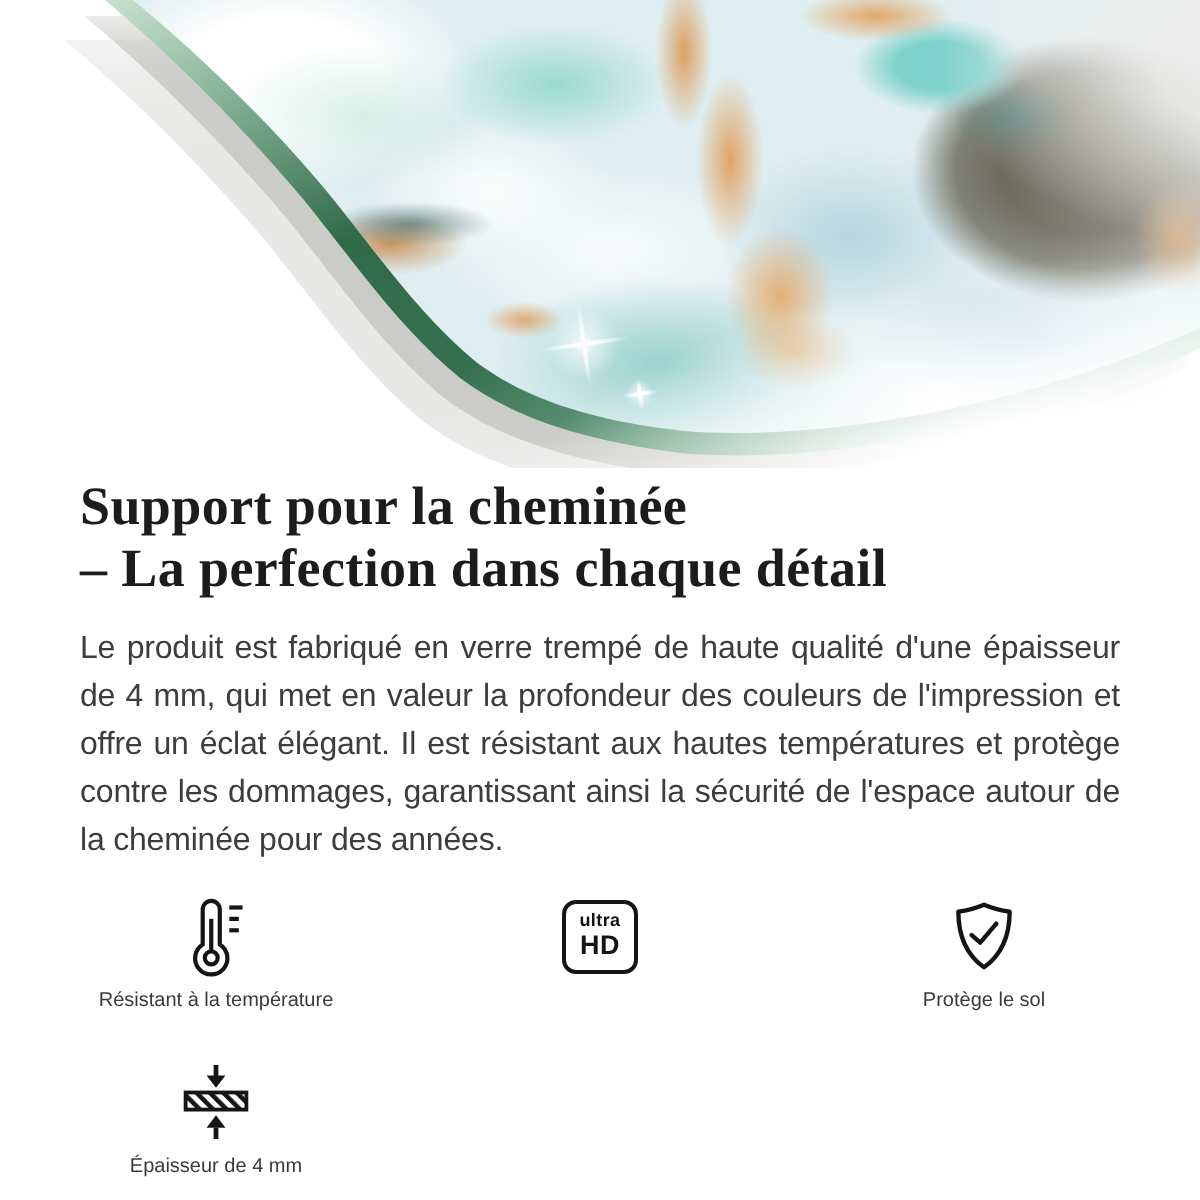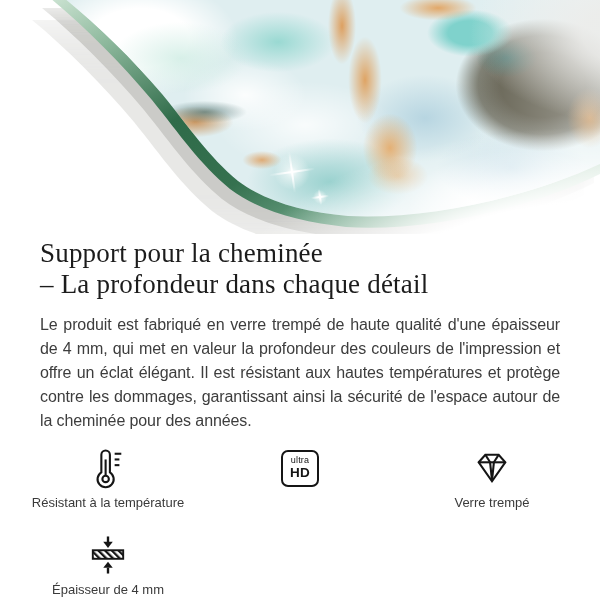--- a/index.html
+++ b/index.html
@@ -69,60 +69,60 @@
   .sparkle::before, .sparkle::after { content:""; position:absolute; background:linear-gradient(to right, transparent, #fff 42%, #fff 58%, transparent); }
   .sparkle::before { left:0; right:0; top:50%; height:2px; margin-top:-1px; }
   .sparkle::after  { top:4%; bottom:4%; left:50%; width:2px; margin-left:-1px;
                      background:linear-gradient(to bottom, transparent, #fff 42%, #fff 58%, transparent); }
   .sparkle-main  { left:292px; top:172px; }
   .sparkle-small { left:320px; top:197px; width:18px; height:18px; }
 
   
   .content { padding:0 40px; }
   h1.title {
-    margin:4px 0 0; font-family:"Liberation Serif", serif; font-weight:400;
+    margin:4px 0 0; font-family:"Liberation Serif", serif; font-weight:700;
     font-size:27px; line-height:1.13; color:var(--text_heading,#1c1c1c); letter-spacing:.2px;
   }
   p.desc {
     margin:14px 0 0; font-size:16px; line-height:24px; letter-spacing:-.1px;
     color:var(--text_body,#3d3d3d); text-align:justify;
   }
 
   
   .features { margin:14px -28px 0; display:grid; grid-template-columns:repeat(3,1fr); row-gap:24px; }
   .feature  { display:flex; flex-direction:column; align-items:center; }
   .icon-box { height:42px; display:flex; align-items:center; justify-content:center; color:var(--icon,#151515); }
   .icon-box svg { display:block; }
-  .feature-label { margin-top:6px; font-size:13px; color:var(--text_label,#3a3a3a); text-align:right; }
+  .feature-label { margin-top:6px; font-size:10px; color:var(--text_label,#3a3a3a); text-align:right; }
 
   .uhd-box {
     width:34px; height:33px; border:2.5px solid var(--icon,#151515); border-radius:7px;
     display:flex; flex-direction:column; align-items:center; justify-content:center; line-height:1;
     color:var(--icon,#151515);
   }
-  .uhd-top { font-size:9px; font-weight:400; letter-spacing:.2px; }
+  .uhd-top { font-size:9px; font-weight:700; letter-spacing:.2px; }
   .uhd-bottom { font-size:13.5px; font-weight:800; margin-top:1px; letter-spacing:.2px;text-align:center; }
 </style>
 </head>
 <body>
 
 <div class="page">
 
   <div class="hero">
     <div class="disc-shadow-outer"></div>
     <div class="disc-shadow"></div>
     <div class="glass-edge"></div>
     <div class="marble"></div>
     <div class="hero-fade"></div>
     <div class="sparkle sparkle-main"></div>
     <div class="sparkle sparkle-small"></div>
   </div>
 
   <div class="content">
-    <h1 class="title"><span>Support pour la cheminée</span><br><span>– La profondeur dans chaque détail</span></h1>
+    <h1 class="title"><span>Support pour la cheminée</span><br><span>– La perfection dans chaque détail</span></h1>
 
     <p class="desc">Le produit est fabriqué en verre trempé de haute qualité d'une épaisseur de 4 mm, qui met en valeur la profondeur des couleurs de l'impression et offre un éclat élégant. Il est résistant aux hautes températures et protège contre les dommages, garantissant ainsi la sécurité de l'espace autour de la cheminée pour des années.</p>
 
     <div class="features">
 
       <div class="feature">
         <div class="icon-box">
           <svg width="38" height="42" viewBox="0 0 40 44" fill="none" stroke="currentColor" stroke-width="2.2">
             <path d="M13,8 a4.5,4.5 0 0 1 9,0 V26.5 a8.5,8.5 0 1 1 -9,0 Z"></path>
             <line x1="17.5" y1="13" x2="17.5" y2="29.5"></line>
@@ -137,34 +137,30 @@
 
       <div class="feature">
         <div class="icon-box">
           <div class="uhd-box">
             <span class="uhd-top">ultra</span>
             <span class="uhd-bottom">HD</span>
           </div>
         </div>
       </div>
 
-
       <div class="feature">
         <div class="icon-box">
-          <svg width="38" height="38" viewBox="0 0 40 40" fill="none" stroke="currentColor" stroke-width="2.2" stroke-linejoin="miter">
-            <path d="M6,14 L13,6 L27,6 L34,14 L20,34 Z"></path>
-            <line x1="6" y1="14" x2="34" y2="14"></line>
-            <line x1="13" y1="6" x2="18" y2="14"></line>
-            <line x1="27" y1="6" x2="22" y2="14"></line>
-            <line x1="18" y1="14" x2="20" y2="33"></line>
-            <line x1="22" y1="14" x2="20" y2="33"></line>
+          <svg width="38" height="40" viewBox="0 0 40 40" fill="none" stroke="currentColor" stroke-width="2.3" stroke-linejoin="round" stroke-linecap="round">
+            <path d="M20,3.5 C24,5.2 29,6.6 33.5,7.2 C33.5,20 29,30 20,36.5 C11,30 6.5,20 6.5,7.2 C11,6.6 16,5.2 20,3.5 Z"></path>
+            <polyline points="13.5,19.5 18,23.5 26.5,13.5"></polyline>
           </svg>
         </div>
-        <div class="feature-label">Verre trempé</div>
+        <div class="feature-label">Protège le sol</div>
       </div>
+
 
 
       <div class="feature">
         <div class="icon-box">
           <svg width="38" height="40" viewBox="0 0 40 40" stroke="currentColor">
             <defs>
               <pattern id="hatch" width="5" height="5" patternUnits="userSpaceOnUse" patternTransform="rotate(-45)">
                 <rect width="5" height="5" fill="#ffffff" stroke="none"></rect>
                 <rect width="2.4" height="5" fill="currentColor" stroke="none"></rect>
               </pattern>

